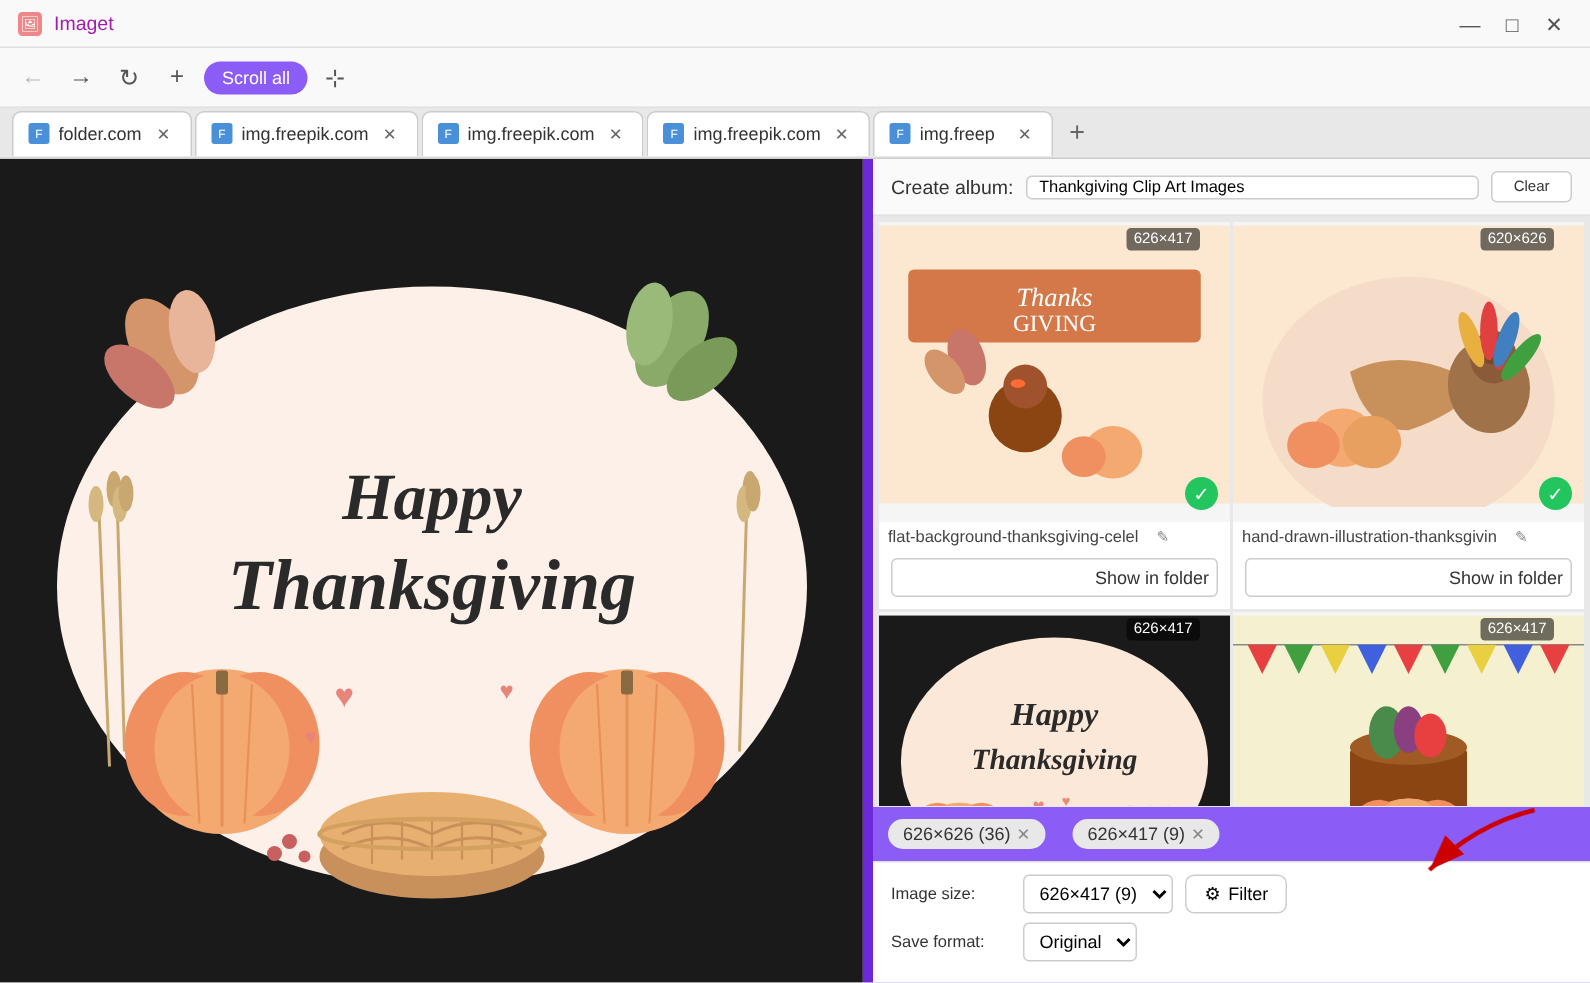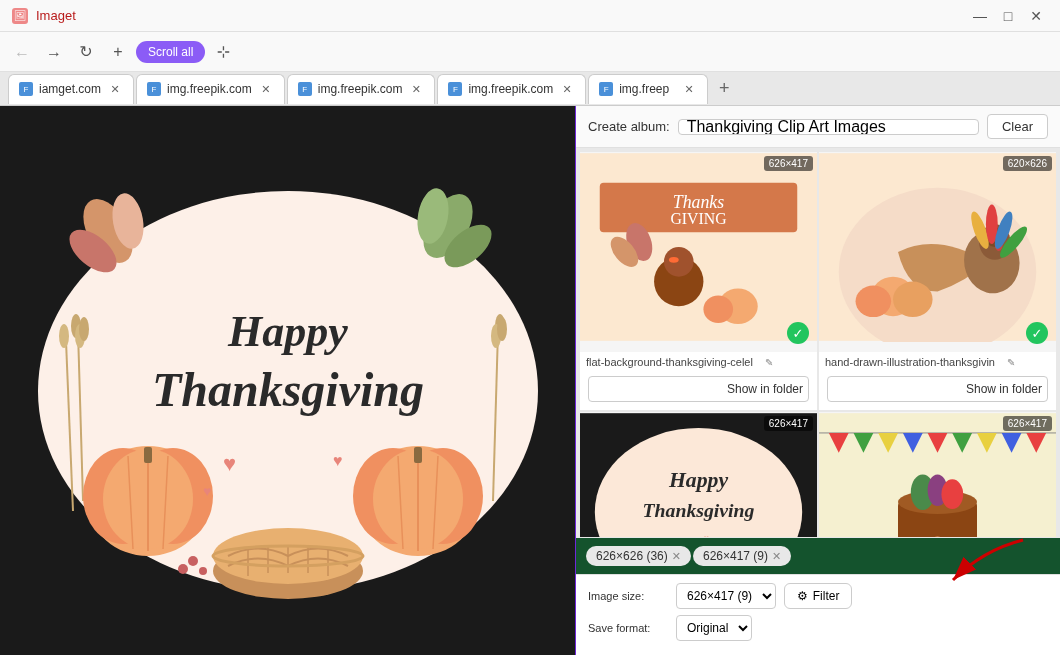--- a/index.html
+++ b/index.html
@@ -6,21 +6,21 @@
     body { font-family: 'Segoe UI', Arial, sans-serif; font-size: 13px; background: #f0f0f0; overflow: hidden; width: 1060px; height: 655px; }
 
     
     .title-bar {
       display: flex; align-items: center; justify-content: space-between;
       background: #f9f9f9; height: 32px; padding: 0 12px;
       border-bottom: 1px solid #e0e0e0;
     }
     .title-bar-left { display: flex; align-items: center; gap: 8px; }
     .title-bar-icon { width: 16px; height: 16px; background: #e88; border-radius: 3px; display: flex; align-items: center; justify-content: center; font-size: 10px; color: white; }
-    .title-bar-title { font-size: 13px; color: #b91c1c; }
+    .title-bar-title { font-size: 13px; color: #a21caf; }
     .title-bar-controls { display: flex; gap: 4px; }
     .title-bar-btn { width: 24px; height: 24px; border: none; background: transparent; cursor: pointer; font-size: 14px; color: #555; display: flex; align-items: center; justify-content: center; border-radius: 4px; }
 
     
     .nav-bar {
       display: flex; align-items: center; background: #f9f9f9; height: 40px; padding: 0 8px; gap: 4px;
       border-bottom: 1px solid #e0e0e0;
     }
     .nav-btn { background: transparent; border: none; cursor: pointer; width: 28px; height: 28px; border-radius: 4px; display: flex; align-items: center; justify-content: center; color: #555; font-size: 16px; }
     .nav-btn.disabled { color: #bbb; cursor: default; }
@@ -55,38 +55,38 @@
     .browser-image-area { width: 100%; height: 100%; background: #1a1a1a; display: flex; align-items: center; justify-content: center; position: relative; }
 
     .auto-scroll-btn {
       position: absolute; bottom: 30px; left: 50%; transform: translateX(-50%);
       background: #6c5ce7; color: white; border: none; border-radius: 20px;
       padding: 10px 28px; font-size: 15px; cursor: pointer; font-weight: 500;
       z-index: 10;
     }
 
     
-    .right-panel { width: 485px; background: #14532d; display: flex; flex-direction: column; border-left: 1px solid #6d28d9; }
+    .right-panel { width: 485px; background: #8b5cf6; display: flex; flex-direction: column; border-left: 7px solid #6d28d9; }
 
     
     .album-bar {
       display: flex; align-items: center; padding: 8px 12px; gap: 8px;
       background: #fafafa; border-bottom: 1px solid #e0e0e0;
     }
     .album-label { font-size: 13px; color: #333; white-space: nowrap; }
-    .album-input { flex: 1; height: 16px; border: 1px solid #ccc; border-radius: 4px; padding: 0 8px; font-size: 16px; background: white; }
-    .clear-btn { background: white; border: 1px solid #ccc; border-radius: 4px; padding: 4px 14px; font-size: 13px; cursor: pointer; color: #333; }
+    .album-input { flex: 1; height: 16px; border: 1px solid #ccc; border-radius: 4px; padding: 0 8px; font-size: 11px; background: white; }
+    .clear-btn { background: white; border: 1px solid #ccc; border-radius: 4px; padding: 4px 14px; font-size: 10px; cursor: pointer; color: #333; }
 
     
     .image-grid { display: grid; grid-template-columns: 1fr 1fr; gap: 2px; padding: 4px; flex: 1; overflow-y: auto; background: #e8e8e8; }
     .image-cell { background: #f5f5f5; position: relative; height: 200px; overflow: hidden; }
 
     
     .img-badge {
-      position: absolute; top: 4px; right: 4px; background: rgba(0,0,0,0.55); color: white;
+      position: absolute; top: 4px; right: 20px; background: rgba(0,0,0,0.55); color: white;
       font-size: 10px; padding: 2px 5px; border-radius: 3px;
     }
 
     
     .check-circle {
       position: absolute; bottom: 8px; right: 8px; width: 22px; height: 22px;
       background: #22c55e; border-radius: 50%; display: flex; align-items: center; justify-content: center;
       color: white; font-size: 13px;
     }
 
@@ -96,21 +96,21 @@
     .edit-icon { font-size: 10px; color: #888; cursor: pointer; flex-shrink: 0; }
     .show-folder-btn {
       display: block; width: calc(100% - 16px); margin: 4px 8px 8px 8px;
       background: white; border: 1px solid #ccc; border-radius: 4px;
       padding: 5px; font-size: 12px; text-align: right; cursor: pointer; color: #333;
     }
 
     .image-card { background: white; display: flex; flex-direction: column; }
 
     
-    .size-tags { display: flex; gap: 2px; padding: 8px 10px; align-items: center; border-top: 1px solid #e8e8e8; }
+    .size-tags { display: flex; gap: 18px; padding: 8px 10px; align-items: center; border-top: 1px solid #e8e8e8; }
     .size-tag {
       background: #e8e8e8; border-radius: 12px; padding: 3px 10px; font-size: 12px; color: #333;
       display: flex; align-items: center; gap: 4px;
     }
     .size-tag-x { cursor: pointer; color: #888; font-size: 11px; }
 
     
     .bottom-controls { border-top: 1px solid #e0e0e0; padding: 8px 12px; background: white; }
     .control-row { display: flex; align-items: center; gap: 8px; margin-bottom: 6px; }
     .control-label { font-size: 11px; color: #333; white-space: nowrap; min-width: 80px; }
@@ -164,21 +164,21 @@
   <button class="nav-btn">→</button>
   <button class="nav-btn">↻</button>
   <button class="nav-btn">+</button>
   <button class="scroll-all-btn">Scroll all</button>
   <button class="bookmark-btn">⊹</button>
 </div>
 
 <div class="tab-bar">
   <div class="tab">
     <div class="tab-favicon">F</div>
-    <span class="tab-label">iamget.com</span>
+    <span class="tab-label">folder.com</span>
     <span class="tab-close">✕</span>
   </div>
   <div class="tab">
     <div class="tab-favicon">F</div>
     <span class="tab-label">img.freepik.com</span>
     <span class="tab-close">✕</span>
   </div>
   <div class="tab">
     <div class="tab-favicon">F</div>
     <span class="tab-label">img.freepik.com</span>

